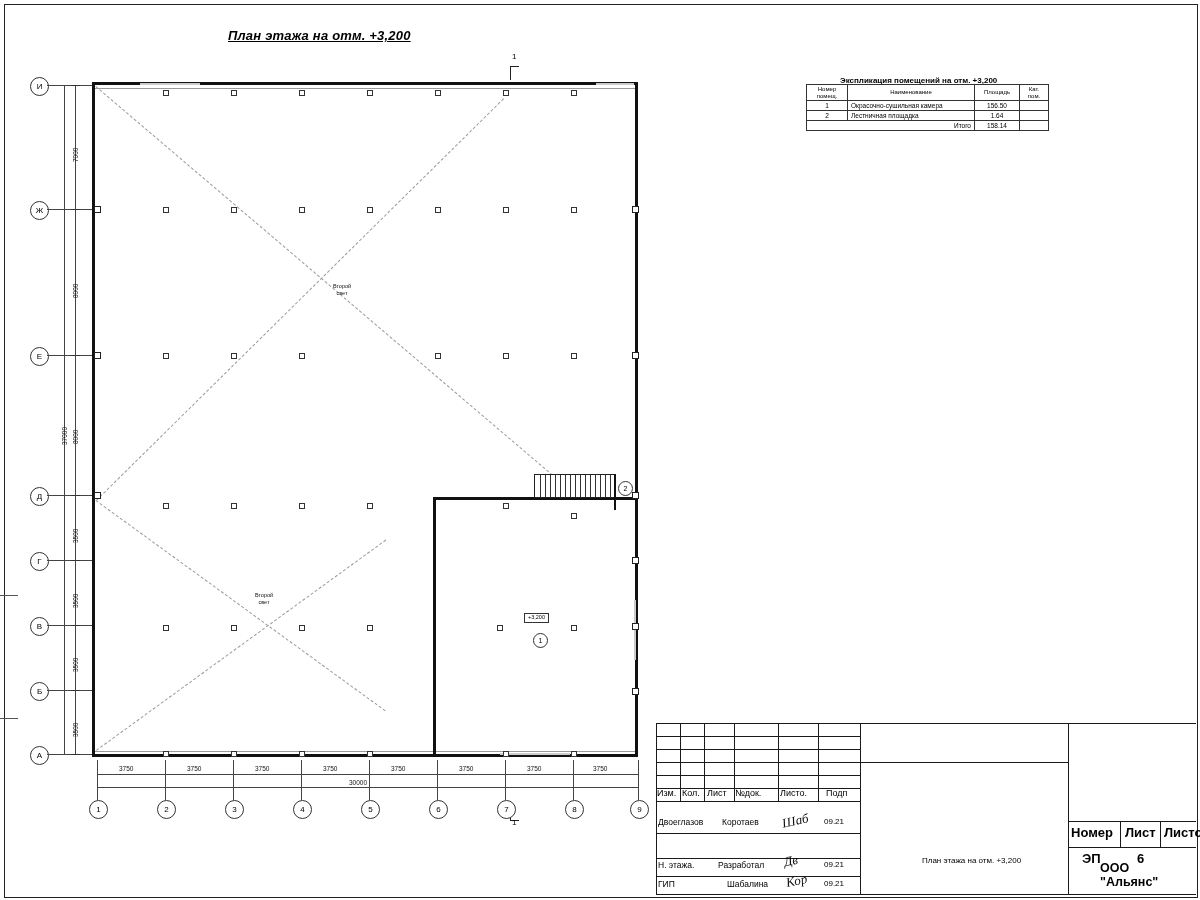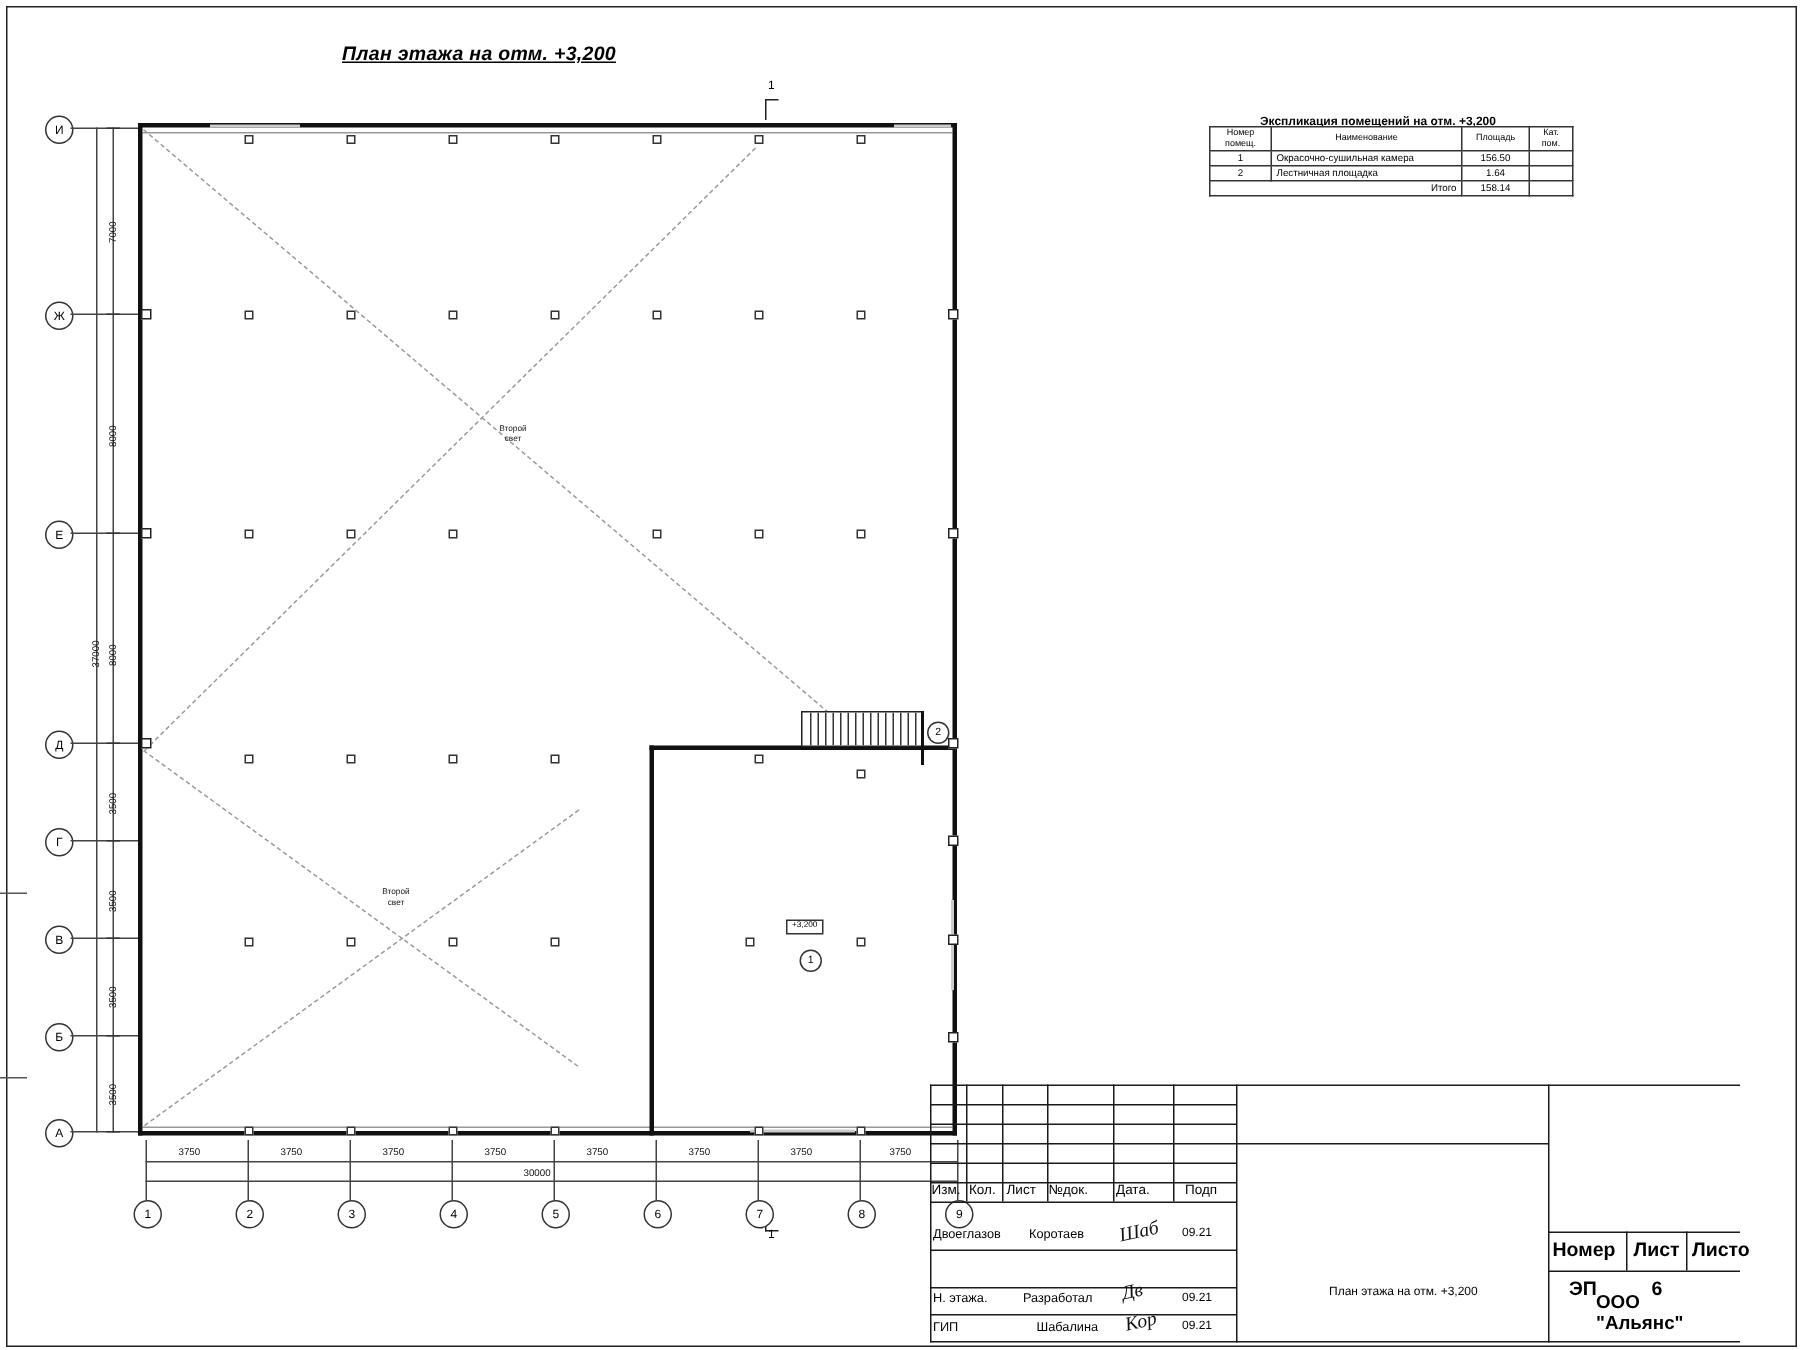--- a/index.html
+++ b/index.html
@@ -34,21 +34,21 @@
   .cut{position:absolute;font-size:8px;}
   .cutline{position:absolute;background:#222;}
   
   .expl-title{position:absolute;left:840px;top:60px;font-size:8px;font-weight:bold;margin-top:16px;}
   table.expl{position:absolute;left:806px;top:84px;border-collapse:collapse;font-size:6.5px;background:#fff;}
   table.expl td,table.expl th{border:1px solid #333;padding:1px 3px;font-weight:normal;}
   table.expl th{font-size:6px;text-align:center;line-height:1.1;}
   .c{text-align:center;}
   .r{text-align:right;}
   
-  .stamp{position:absolute;left:620px;top:723px;width:440px;height:172px;}
+  .stamp{position:absolute;left:656px;top:723px;width:440px;height:172px;}
   .sl{position:absolute;background:#1a1a1a;}
   .st{position:absolute;font-size:8.5px;line-height:1;white-space:nowrap;}
   .sig{position:absolute;font-family:"Liberation Serif",serif;font-style:italic;
        font-size:13px;color:#111;transform:rotate(-12deg);}
   .firm{position:absolute;font-size:12.5px;font-weight:bold;}
   .big{position:absolute;font-size:13px;font-weight:bold;}
   .edge-tick{position:absolute;background:#555;}
 </style>
 </head>
 <body>
@@ -327,21 +327,21 @@
     <div class="sl" style="left:48px;top:0;width:1px;height:78px;"></div>
     <div class="sl" style="left:78px;top:0;width:1px;height:78px;"></div>
     <div class="sl" style="left:122px;top:0;width:1px;height:78px;"></div>
     <div class="sl" style="left:162px;top:0;width:1px;height:78px;"></div>
     <div class="sl" style="left:204px;top:0;width:1px;height:172px;"></div>
 
     <div class="st" style="left:1px;top:66px;font-size:9px;">Изм.</div>
     <div class="st" style="left:26px;top:66px;font-size:9px;">Кол.</div>
     <div class="st" style="left:51px;top:66px;font-size:9px;">Лист</div>
     <div class="st" style="left:79px;top:66px;font-size:9px;">№док.</div>
-    <div class="st" style="left:124px;top:66px;font-size:9px;">Дата.</div>
+    <div class="st" style="left:124px;top:66px;font-size:9px;">Листо.</div>
     <div class="st" style="left:170px;top:66px;font-size:9px;">Подп</div>
 
     <div class="sl" style="left:0;top:110px;width:204px;height:1px;"></div>
     <div class="sl" style="left:0;top:135px;width:204px;height:1px;"></div>
     <div class="sl" style="left:0;top:153px;width:204px;height:1px;"></div>
 
     <div class="st" style="left:2px;top:95px;">Двоеглазов</div>
     <div class="st" style="left:2px;top:138px;">Н. этажа.</div>
     <div class="st" style="left:2px;top:157px;">ГИП</div>
 

